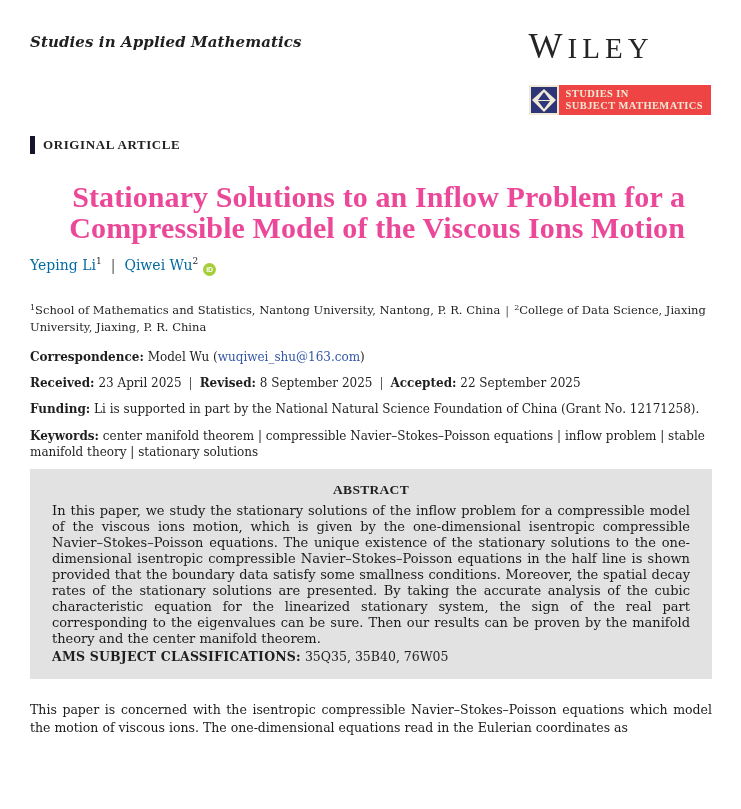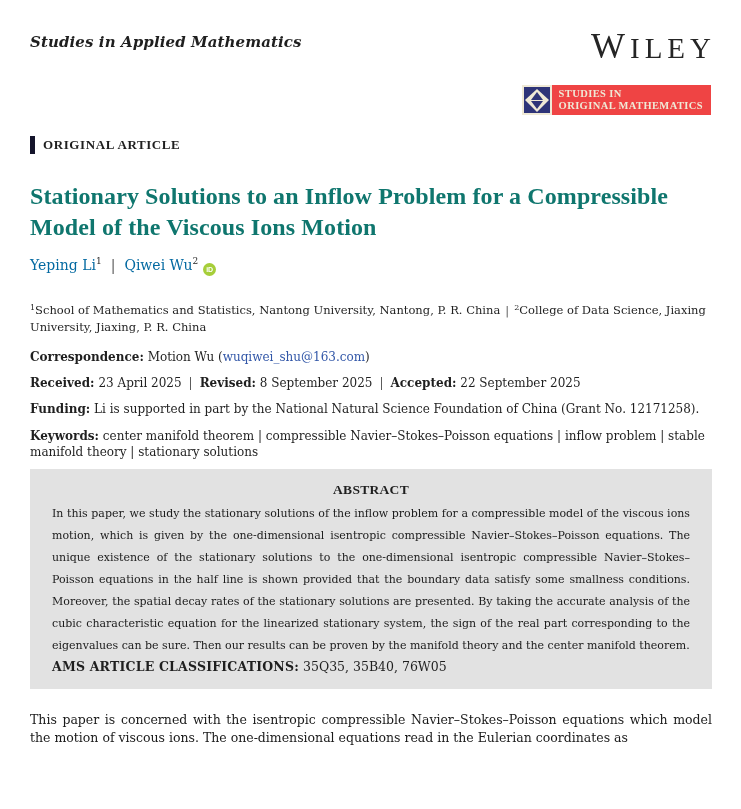--- a/index.html
+++ b/index.html
@@ -13,21 +13,21 @@
     overflow:hidden;
     box-sizing:border-box;
     padding:18px 30px 0 30px;
   }
   
   .header{display:flex;justify-content:space-between;align-items:flex-start;}
   .journal-name{
     font-style:italic;font-weight:bold;font-size:15px;line-height:18px;
     padding-top:3px;letter-spacing:0.1px;
   }
-  .header-right{display:flex;flex-direction:column;align-items:flex-end;}
+  .header-right{display:flex;flex-direction:column;}
   .wiley-logo{
     font-family:"Liberation Serif", serif;
     font-size:29px;line-height:32px;letter-spacing:5px;
     color:#252525;font-weight:400;margin-right:-5px;
   }
   .wiley-logo::first-letter{font-size:36px;}
   .journal-badge{
     margin-top:21px;display:flex;align-items:stretch;height:30px;
   }
   .badge-icon-box{width:30px;height:30px;flex:0 0 30px;}
@@ -41,22 +41,23 @@
   .article-type{display:flex;align-items:center;margin-top:21px;}
   .article-type-bar{width:5px;height:18px;background:#14142b;margin-right:8px;}
   .article-type-label{
     font-weight:bold;font-size:13px;letter-spacing:0.6px;
     font-family:"Liberation Serif", serif;
   }
   
   .article-title{
     margin-top:27px;max-width:655px;
     font-family:"Liberation Serif", serif;
-    font-size:24px;line-height:31px;font-weight:bold;color:#0f766e;
+    font-size:30px;line-height:31px;font-weight:bold;color:#ec4899;
     letter-spacing:0.1px;
+    text-align:right;
   }
   .authors-line{margin-top:13px;font-size:14px;}
   .author-name{color:#0369a1;}
   .author-sup{font-size:9px;vertical-align:6px;}
   .author-sep{margin:0 9px;color:#555;}
   .orcid-icon{
     display:inline-block;width:13px;height:13px;border-radius:50%;
     background:#a6ce39;color:#ffffff;font-family:"Liberation Sans", sans-serif;
     font-size:7px;font-weight:bold;text-align:center;line-height:13px;
     vertical-align:-2px;margin-left:5px;
@@ -73,21 +74,21 @@
   
   .abstract-box{
     margin-top:9px;background:#e2e2e2;
     padding:13px 22px 14px 22px;width:682px;box-sizing:border-box;
   }
   .abstract-heading{
     font-family:"Liberation Serif", serif;
     font-weight:bold;font-size:13.5px;letter-spacing:0.3px;margin-bottom:5px;text-align:center;
   }
   .abstract-body{
-    font-size:11px;line-height:22px;text-align:justify;color:#1a1a1a;
+    font-size:13px;line-height:16px;text-align:justify;color:#1a1a1a;
   }
   .ams-line{font-size:12.5px;line-height:17.3px;margin-top:1px;}
   .ams-label{font-weight:bold;letter-spacing:0.2px;}
   
   .section-heading{
     margin-top:46px;font-family:"Liberation Serif", serif;
     font-weight:bold;font-size:14.5px;color:#111;
   }
   .section-sep{margin:0 9px;font-weight:normal;color:#444;}
   .intro-paragraph{
@@ -109,21 +110,21 @@
           <svg width="30" height="30" viewBox="0 0 30 30">
             <rect x="0" y="0" width="30" height="30" fill="#efe9d6"></rect>
             <rect x="2" y="2" width="26" height="26" fill="#2e3478"></rect>
             <polygon points="15,4 27,15 15,27 3,15" fill="#efe9d6"></polygon>
             <polygon points="15,7 21,15 9,15" fill="#2e3478"></polygon>
             <polygon points="9,16 21,16 15,24" fill="#2e3478"></polygon>
           </svg>
         </div>
         <div class="badge-text">
           <div>STUDIES IN</div>
-          <div>ORIGINAL MATHEMATICS</div>
+          <div>SUBJECT MATHEMATICS</div>
         </div>
       </div>
     </div>
   </div>
 
   <div class="article-type">
     <div class="article-type-bar"></div>
     <div class="article-type-label">ORIGINAL ARTICLE</div>
   </div>
 
@@ -132,21 +133,21 @@
   <div class="authors-line">
     <span class="author-name">Yeping Li</span><sup class="author-sup">1</sup><span class="author-sep">|</span><span class="author-name">Qiwei Wu</span><sup class="author-sup">2</sup><span class="orcid-icon">iD</span>
   </div>
 
   <div class="affiliations">
     <sup class="aff-sup">1</sup><span>School of Mathematics and Statistics, Nantong University, Nantong, P. R. China</span><span class="aff-sep">|</span><sup class="aff-sup">2</sup><span>College of Data Science, Jiaxing University, Jiaxing, P. R. China</span>
   </div>
 
   <div class="meta-row" style="margin-top:13px;">
     <span class="meta-label">Correspondence:</span>
-    <span>Motion Wu (</span><a href="#" class="email-link">wuqiwei_shu@163.com</a><span>)</span>
+    <span>Model Wu (</span><a href="#" class="email-link">wuqiwei_shu@163.com</a><span>)</span>
   </div>
 
   <div class="meta-row">
     <span class="meta-label">Received:</span>
     <span>23 April 2025</span><span class="date-sep">|</span><span class="meta-label">Revised:</span>
     <span>8 September 2025</span><span class="date-sep">|</span><span class="meta-label">Accepted:</span>
     <span>22 September 2025</span>
   </div>
 
   <div class="meta-row">
@@ -156,21 +157,21 @@
 
   <div class="meta-row keywords-row">
     <span class="meta-label">Keywords:</span>
     <span>center manifold theorem | compressible Navier–Stokes–Poisson equations | inflow problem | stable manifold theory | stationary solutions</span>
   </div>
 
   <div class="abstract-box">
     <div class="abstract-heading">ABSTRACT</div>
     <div class="abstract-body">In this paper, we study the stationary solutions of the inflow problem for a compressible model of the viscous ions motion, which is given by the one-dimensional isentropic compressible Navier–Stokes–Poisson equations. The unique existence of the stationary solutions to the one-dimensional isentropic compressible Navier–Stokes–Poisson equations in the half line is shown provided that the boundary data satisfy some smallness conditions. Moreover, the spatial decay rates of the stationary solutions are presented. By taking the accurate analysis of the cubic characteristic equation for the linearized stationary system, the sign of the real part corresponding to the eigenvalues can be sure. Then our results can be proven by the manifold theory and the center manifold theorem.</div>
     <div class="ams-line">
-      <span class="ams-label">AMS ARTICLE CLASSIFICATIONS:</span>
+      <span class="ams-label">AMS SUBJECT CLASSIFICATIONS:</span>
       <span>35Q35, 35B40, 76W05</span>
     </div>
   </div>
 
 
   <div class="intro-paragraph">This paper is concerned with the isentropic compressible Navier–Stokes–Poisson equations which model the motion of viscous ions. The one-dimensional equations read in the Eulerian coordinates as</div>
 
 </div>
 
 </body></html>

